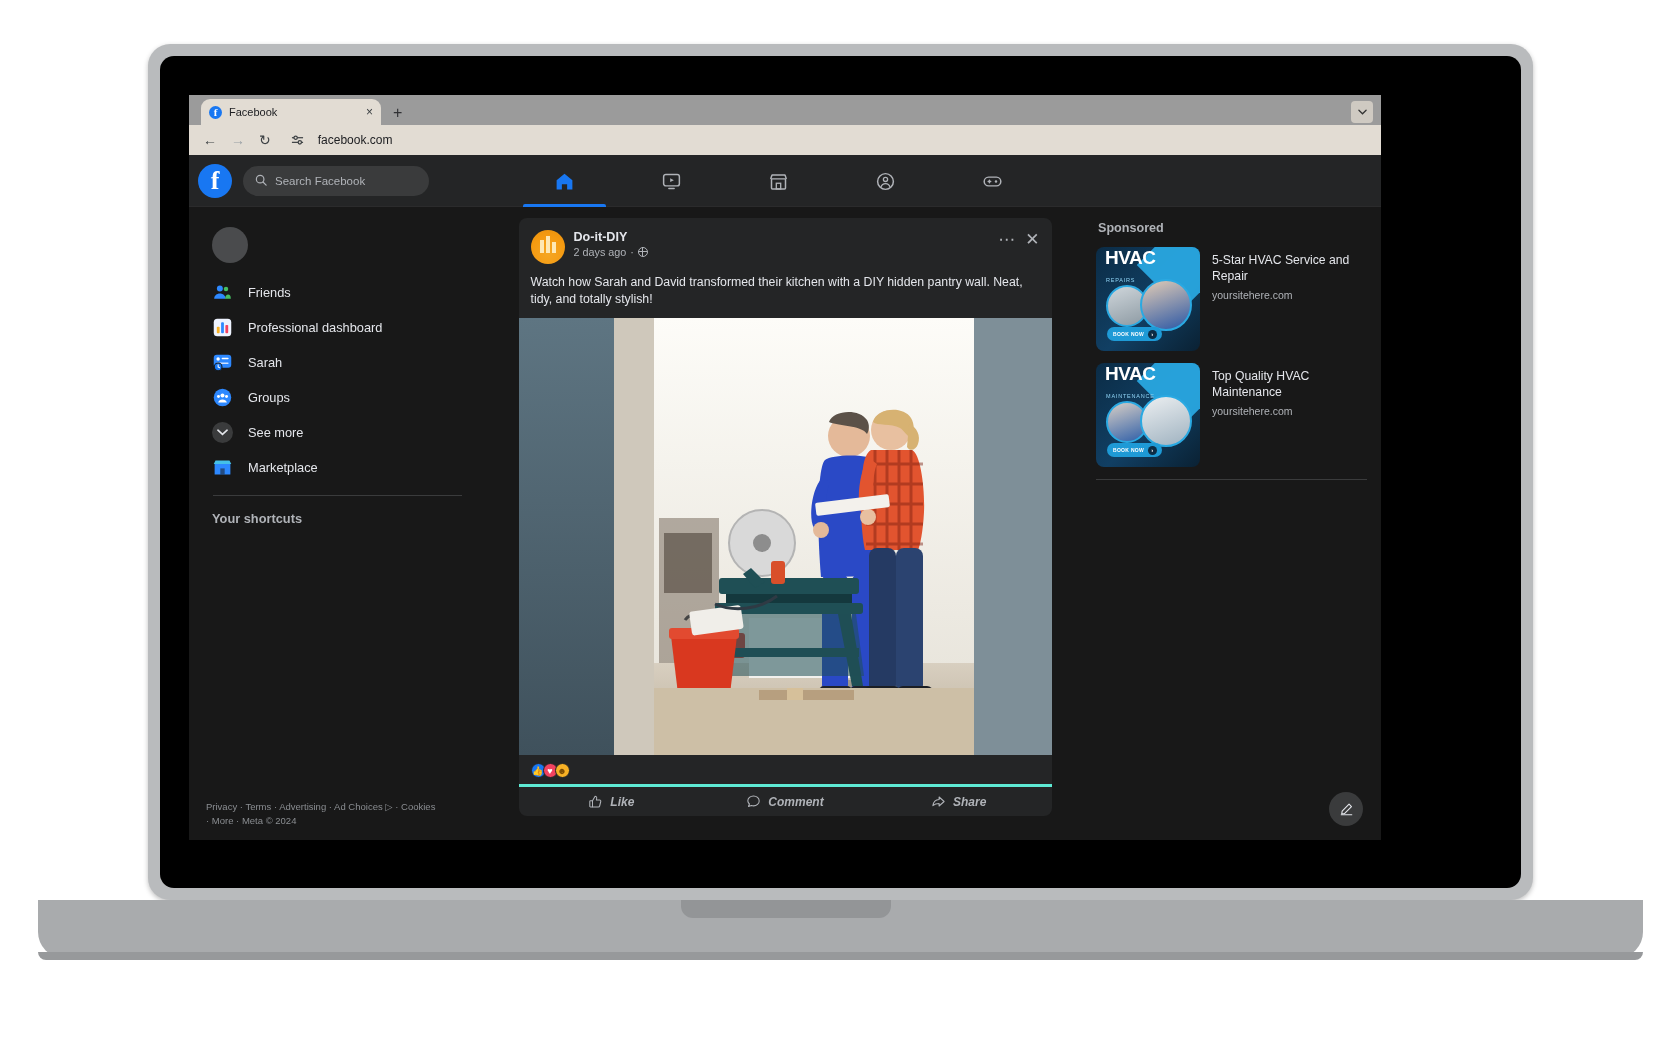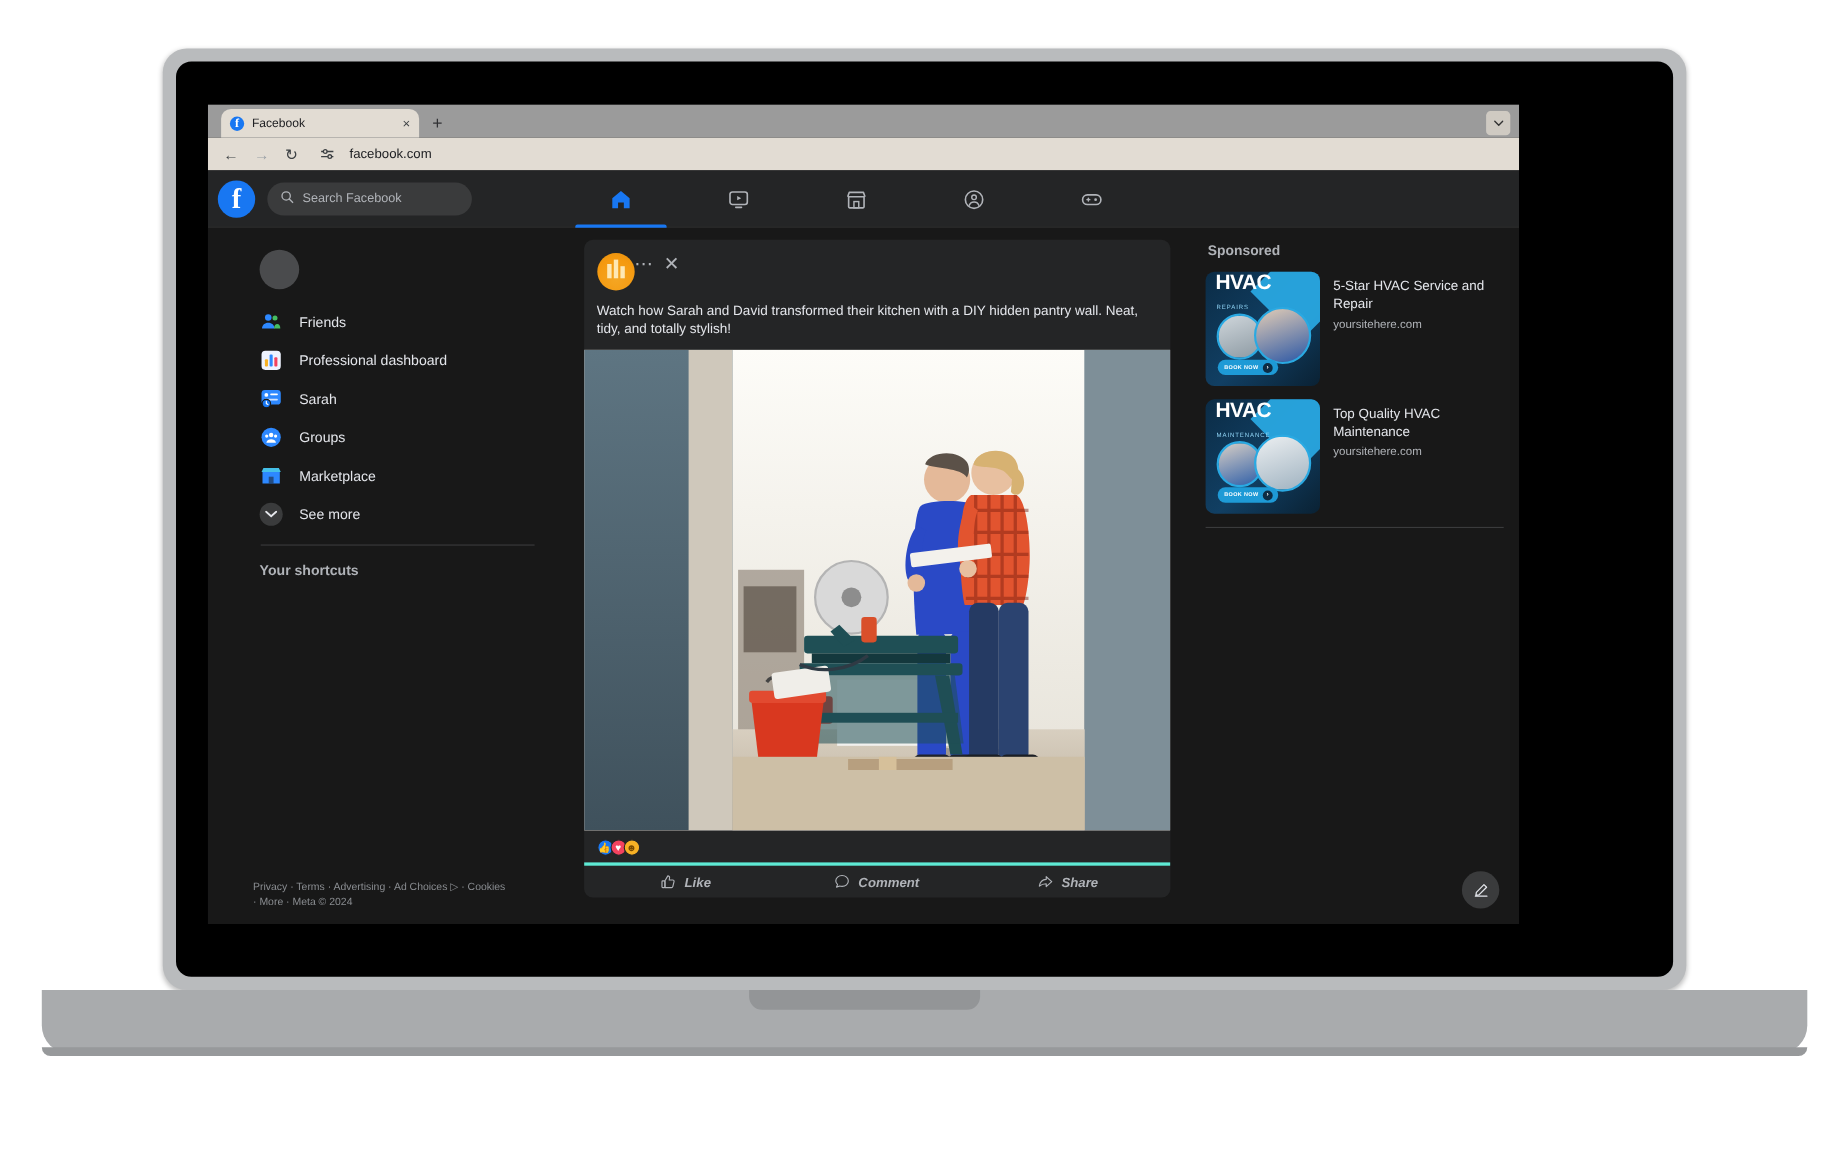--- a/index.html
+++ b/index.html
@@ -112,21 +112,21 @@
     position: relative; cursor: pointer;
   }
   .fb-nav-item.active:after {
     content: ""; position: absolute; left: 12px; right: 12px; bottom: 0;
     height: 3px; background: #1877f2; border-radius: 2px 2px 0 0;
   }
 
   .fb-body { display: flex; height: 633px; }
 
   
-  .left-col { width: 291px; padding: 16px 0 0 6px; position: relative; margin-left: 24px; }
+  .left-col { width: 291px; padding: 16px 0 0 6px; position: relative; }
   .left-avatar {
     width: 36px; height: 36px; border-radius: 50%; background: #4a4b4d;
     margin: 4px 0 12px 17px;
   }
   .nav-row {
     display: flex; align-items: center; gap: 15px;
     padding: 7px 0 7px 17px; border-radius: 8px; cursor: pointer;
   }
   .nav-label { font-size: 12.8px; color: #e4e6eb; }
   .nav-ic { width: 21px; height: 21px; flex: none; }
@@ -370,57 +370,65 @@
                 <circle cx="12" cy="9.6" r="2.3" fill="#fff"></circle>
                 <circle cx="7.4" cy="10.8" r="1.7" fill="#fff"></circle>
                 <circle cx="16.6" cy="10.8" r="1.7" fill="#fff"></circle>
                 <path d="M7 17.6c.6-2.2 2.5-3.4 5-3.4s4.4 1.2 5 3.4z" fill="#fff"></path>
               </svg>
             </span>
             <span class="nav-label">Groups</span>
           </div>
 
           <div class="nav-row">
+            <span class="nav-ic see-more-circle">
+              <svg width="11" height="7" viewBox="0 0 12 7">
+                  <path d="M1 1l5 4.5L11 1" stroke="#e4e6eb" stroke-width="1.8" fill="none" stroke-linecap="round"></path>
+                </svg>
+            </span>
+            <span class="nav-label">See more</span>
+          </div>
+
+          <div class="nav-row">
             <span class="nav-ic">
               <svg width="21" height="21" viewBox="0 0 24 24">
                 <path d="M3 8h18v12H3z" fill="#2d88ff"></path>
                 <path d="M2 8l2-4h16l2 4z" fill="#44c0e8"></path>
                 <rect x="9.5" y="13" width="5" height="7" fill="#1c1c1d" opacity=".55"></rect>
               </svg>
             </span>
             <span class="nav-label">Marketplace</span>
           </div>
 
-          <div class="nav-row">
-            <span class="nav-ic see-more-circle">
-              <svg width="11" height="7" viewBox="0 0 12 7">
-                  <path d="M1 1l5 4.5L11 1" stroke="#e4e6eb" stroke-width="1.8" fill="none" stroke-linecap="round"></path>
-                </svg>
-            </span>
-            <span class="nav-label">See more</span>
-          </div>
-
           <div class="divider"></div>
           <div class="shortcuts-title">Your shortcuts</div>
 
           <div class="footer-links">
             <span>Privacy · Terms · Advertising · Ad Choices ▷ · Cookies</span>
             <br>
             <span>· More · Meta © 2024</span>
           </div>
         </div>
 
         <div class="center-col">
           <div class="post">
 
             <div class="post-head">
               <div class="post-avatar">
                 <span class="bar" style="left:9px;height:13px"></span>
                 <span class="bar" style="left:15px;height:17px"></span>
                 <span class="bar" style="left:21px;height:11px"></span>
+              </div>
+              <div class="post-meta">
+                <div class="post-author">Do-it-DIY</div>
+                <div class="post-sub">
+                  <span>2 days ago</span>
+                  <span>·</span>
+                  <span class="globe"></span>
+                </div>
               </div>
               <div class="post-actions">
                 <span class="dots">⋯</span>
                 <span class="xclose">✕</span>
               </div>
             </div>
 
             <div class="post-text">Watch how Sarah and David transformed their kitchen with a DIY hidden pantry wall. Neat, tidy, and totally stylish!</div>
 
             <div class="post-media">

